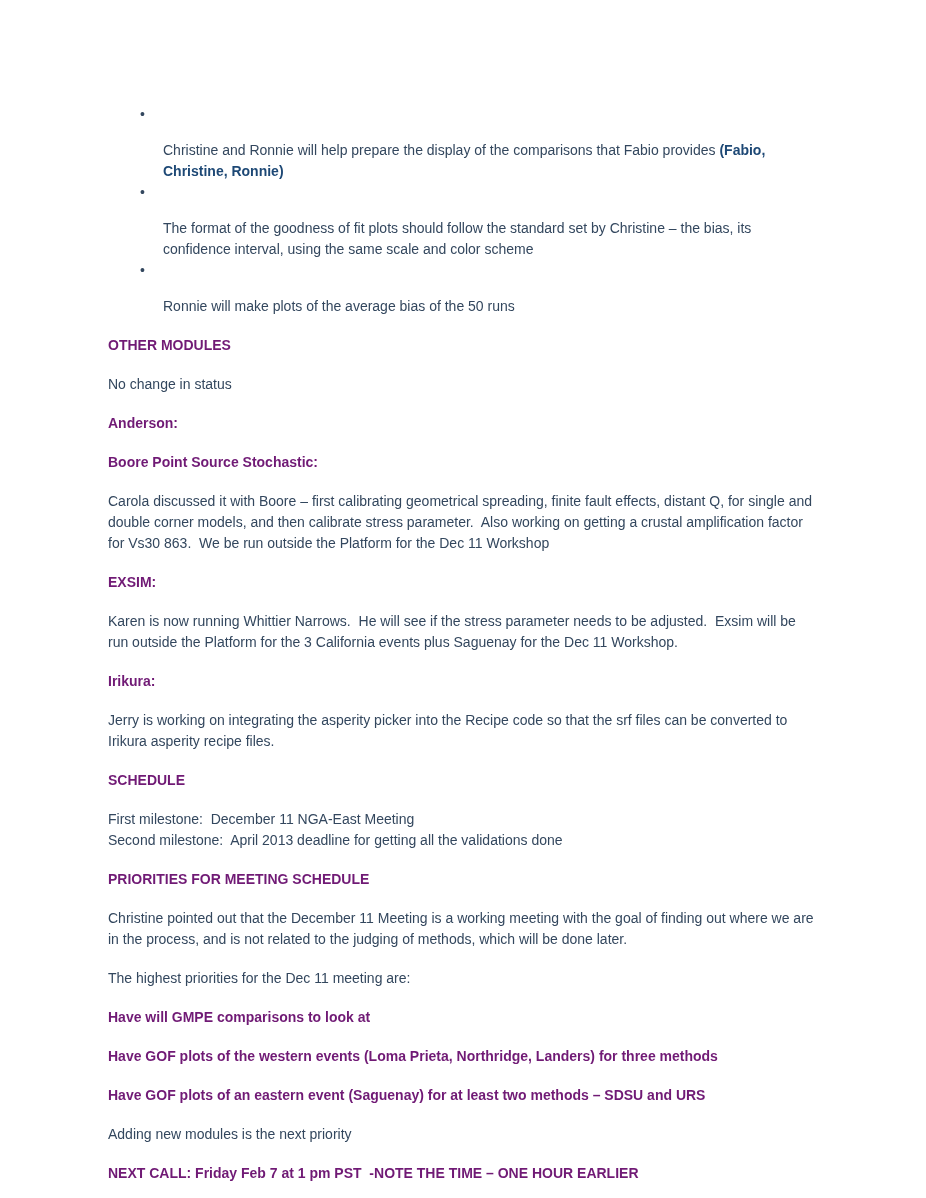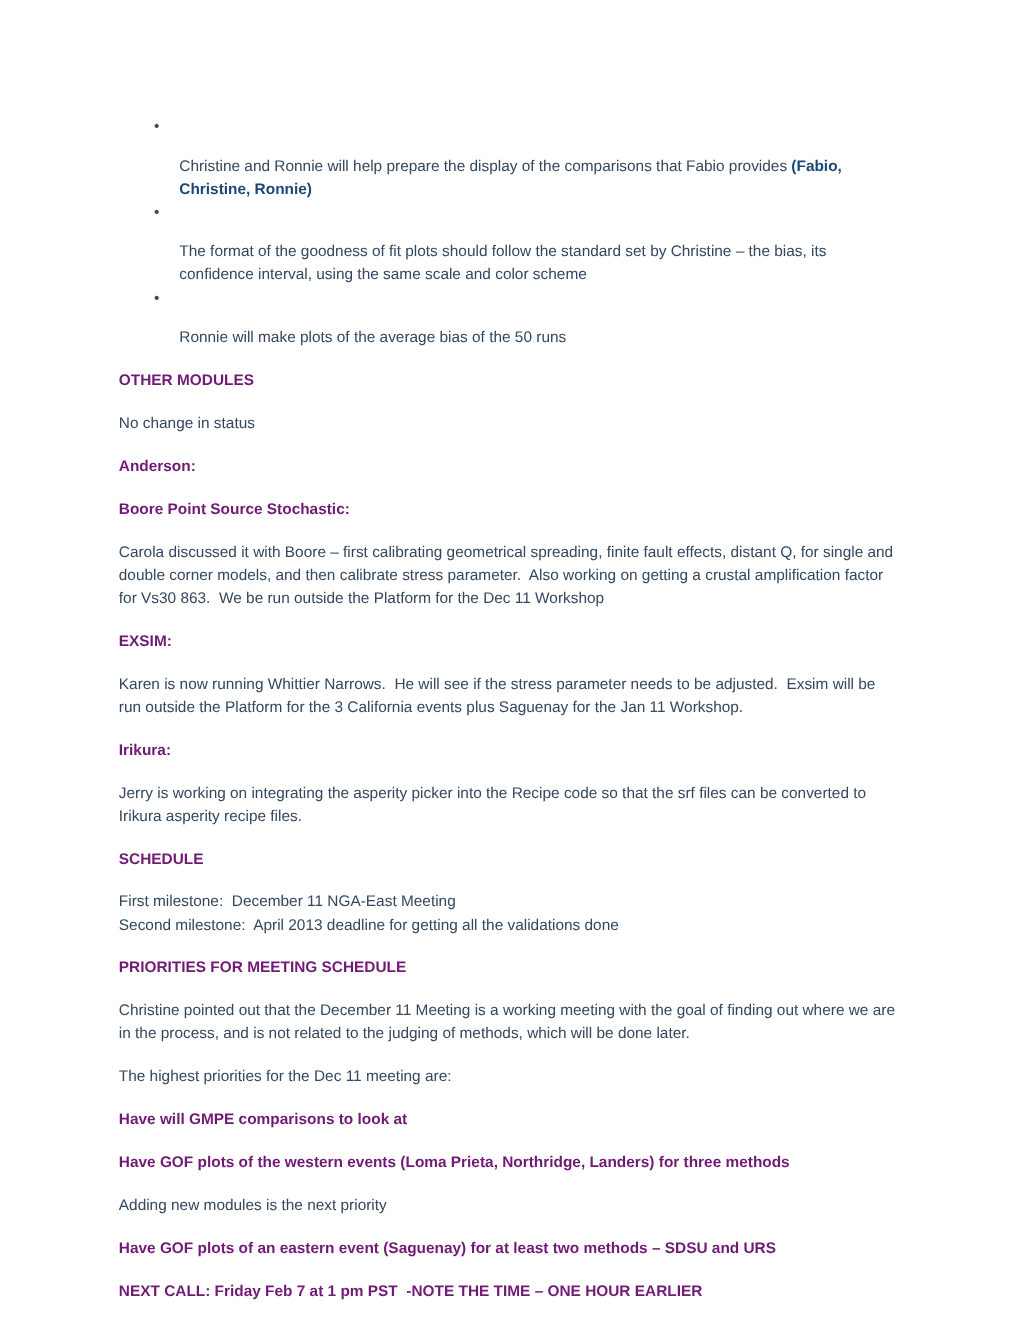--- a/index.html
+++ b/index.html
@@ -77,39 +77,39 @@
   <p class="para">No change in status</p>
 
   <p class="para heading">Anderson:</p>
 
   <p class="para heading">Boore Point Source Stochastic:</p>
 
   <p class="para">Carola discussed it with Boore – first calibrating geometrical spreading, finite fault effects, distant Q, for single and double corner models, and then calibrate stress parameter.  Also working on getting a crustal amplification factor for Vs30 863.  We be run outside the Platform for the Dec 11 Workshop</p>
 
   <p class="para heading">EXSIM:</p>
 
-  <p class="para">Karen is now running Whittier Narrows.  He will see if the stress parameter needs to be adjusted.  Exsim will be run outside the Platform for the 3 California events plus Saguenay for the Jan 11 Workshop.</p>
+  <p class="para">Karen is now running Whittier Narrows.  He will see if the stress parameter needs to be adjusted.  Exsim will be run outside the Platform for the 3 California events plus Saguenay for the Dec 11 Workshop.</p>
 
   <p class="para heading">Irikura:</p>
 
   <p class="para">Jerry is working on integrating the asperity picker into the Recipe code so that the srf files can be converted to Irikura asperity recipe files.</p>
 
   <p class="para heading">SCHEDULE</p>
 
   <p class="para"><span>First milestone:  December 11 NGA-East Meeting</span><br><span>Second milestone:  April 2013 deadline for getting all the validations done</span></p>
 
   <p class="para heading">PRIORITIES FOR MEETING SCHEDULE</p>
 
   <p class="para">Christine pointed out that the December 11 Meeting is a working meeting with the goal of finding out where we are in the process, and is not related to the judging of methods, which will be done later.</p>
 
   <p class="para">The highest priorities for the Dec 11 meeting are:</p>
 
   <p class="para heading">Have will GMPE comparisons to look at</p>
 
   <p class="para heading">Have GOF plots of the western events (Loma Prieta, Northridge, Landers) for three methods</p>
 
+  <p class="para heading">Have GOF plots of an eastern event (Saguenay) for at least two methods – SDSU and URS</p>
+
   <p class="para">Adding new modules is the next priority</p>
-
-  <p class="para heading">Have GOF plots of an eastern event (Saguenay) for at least two methods – SDSU and URS</p>
 
   <p class="para heading">NEXT CALL: Friday Feb 7 at 1 pm PST  -NOTE THE TIME – ONE HOUR EARLIER</p>
 
 </div>
 
 </body></html>

